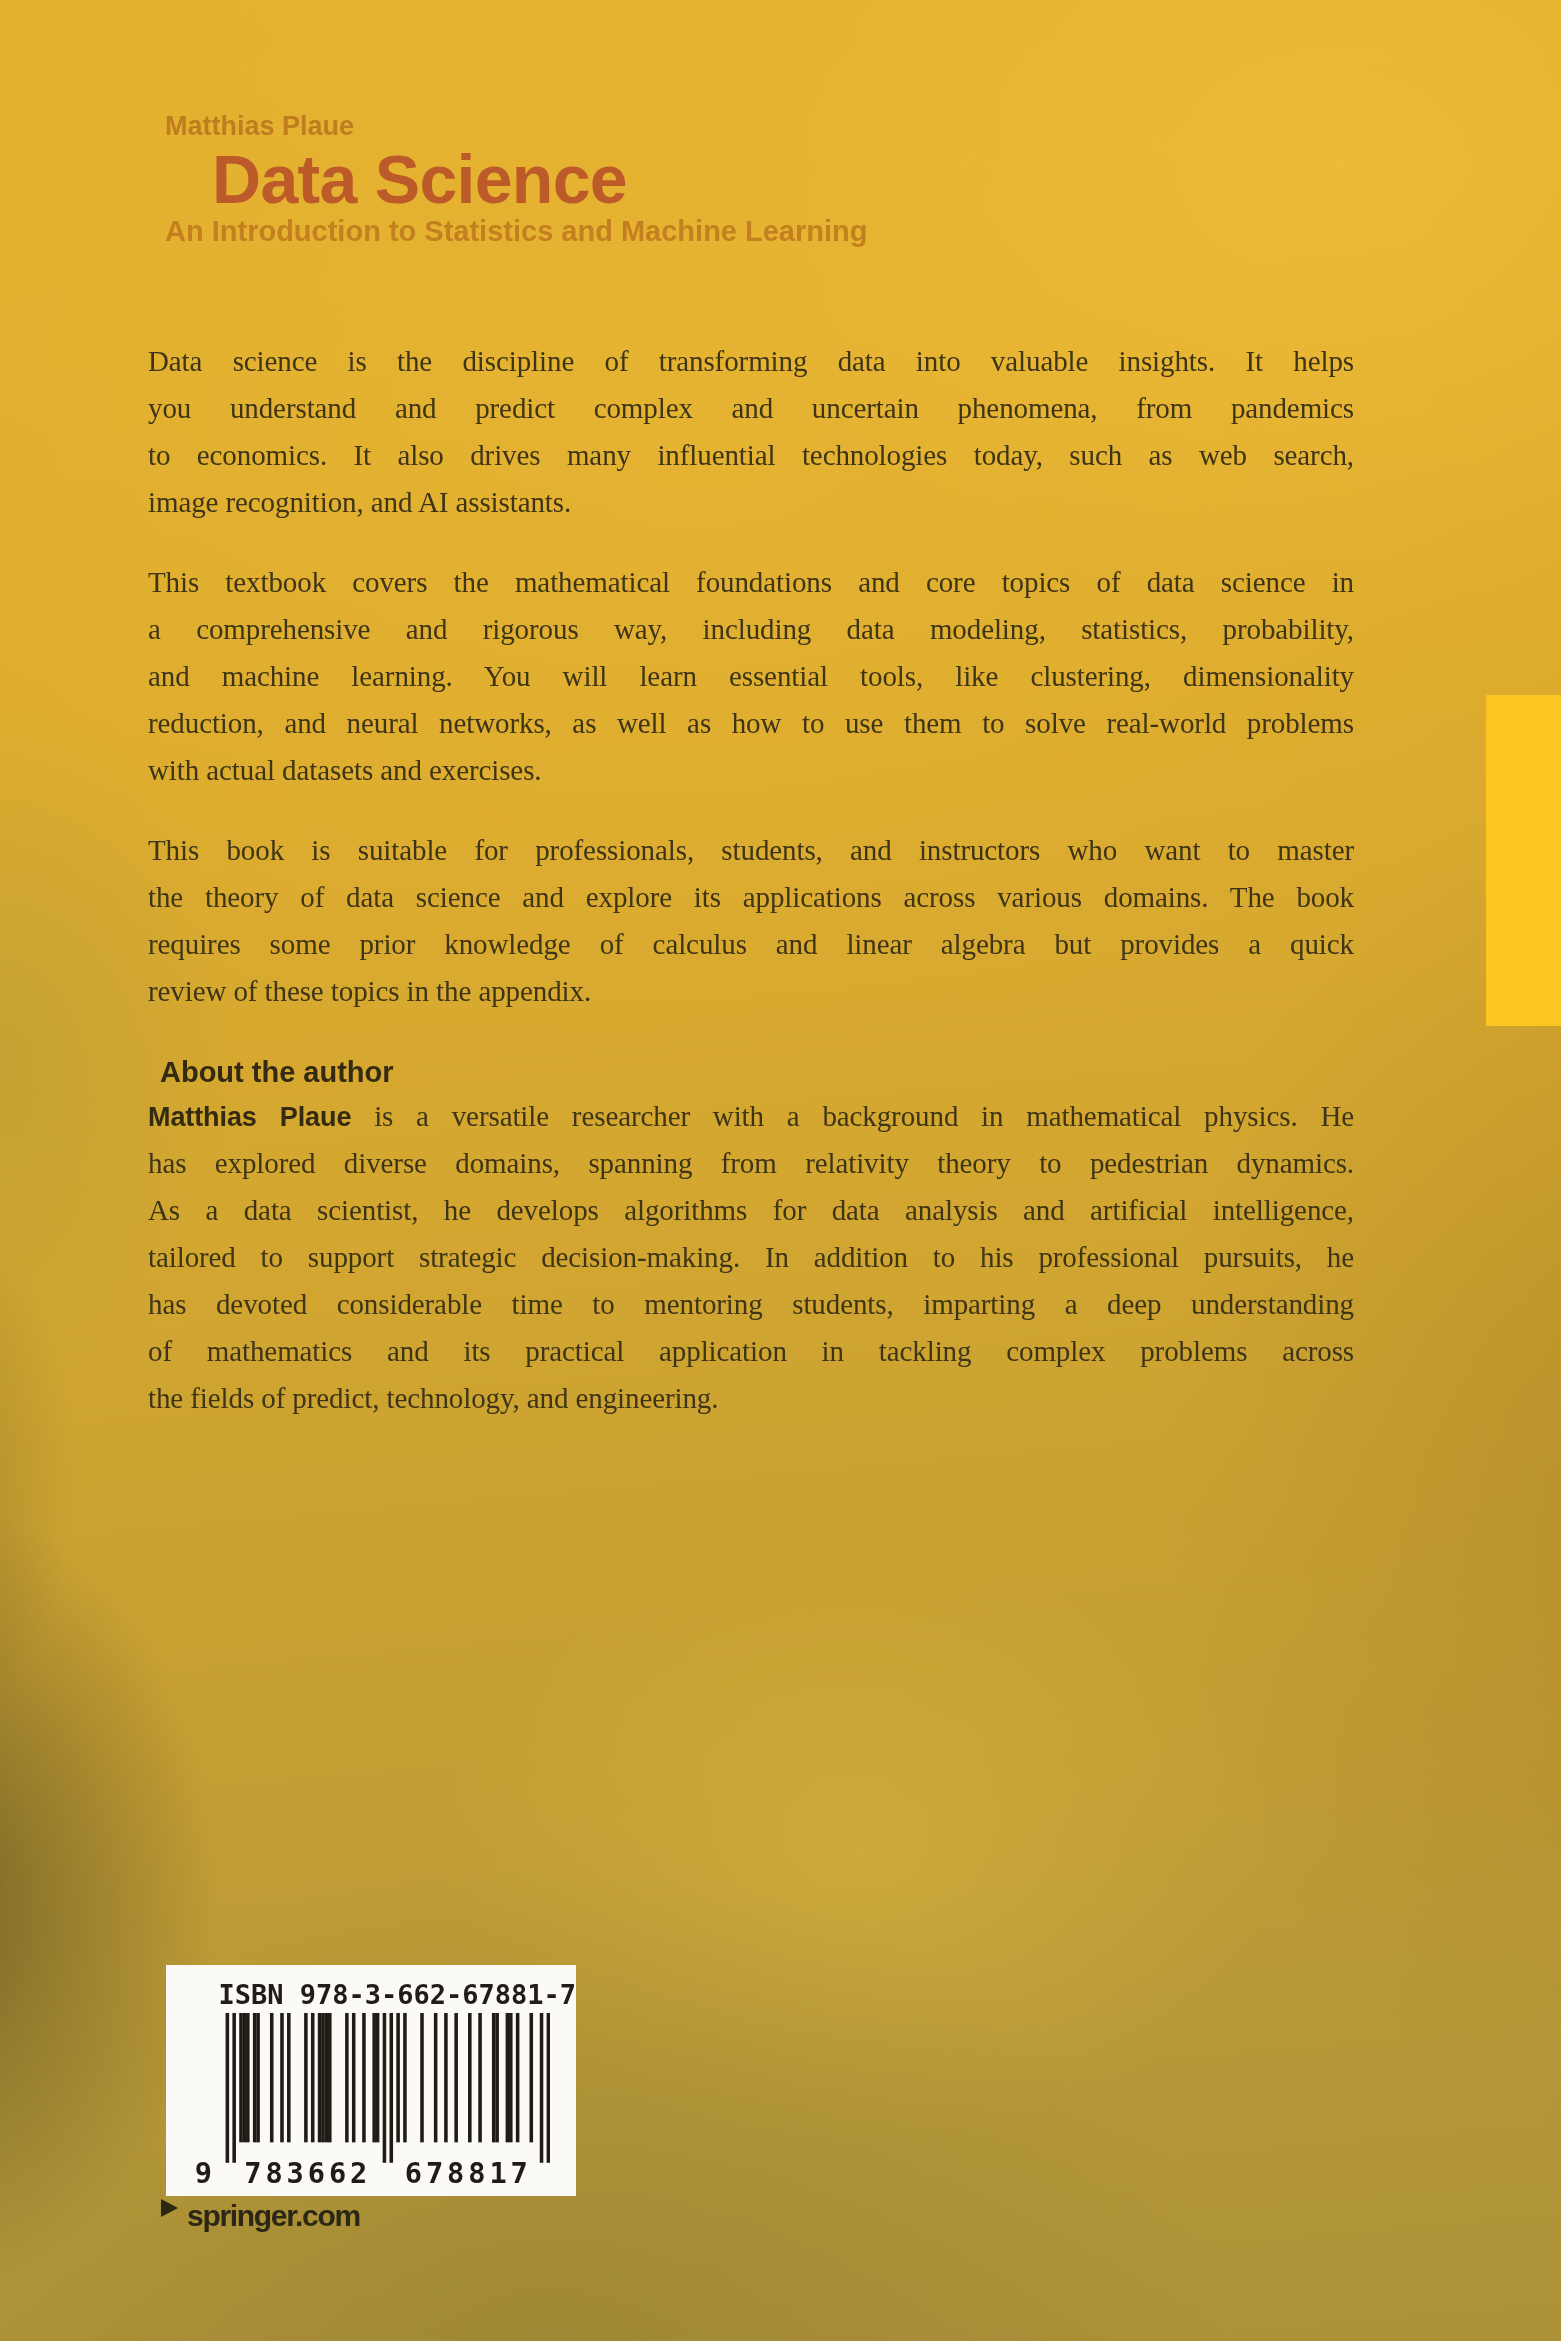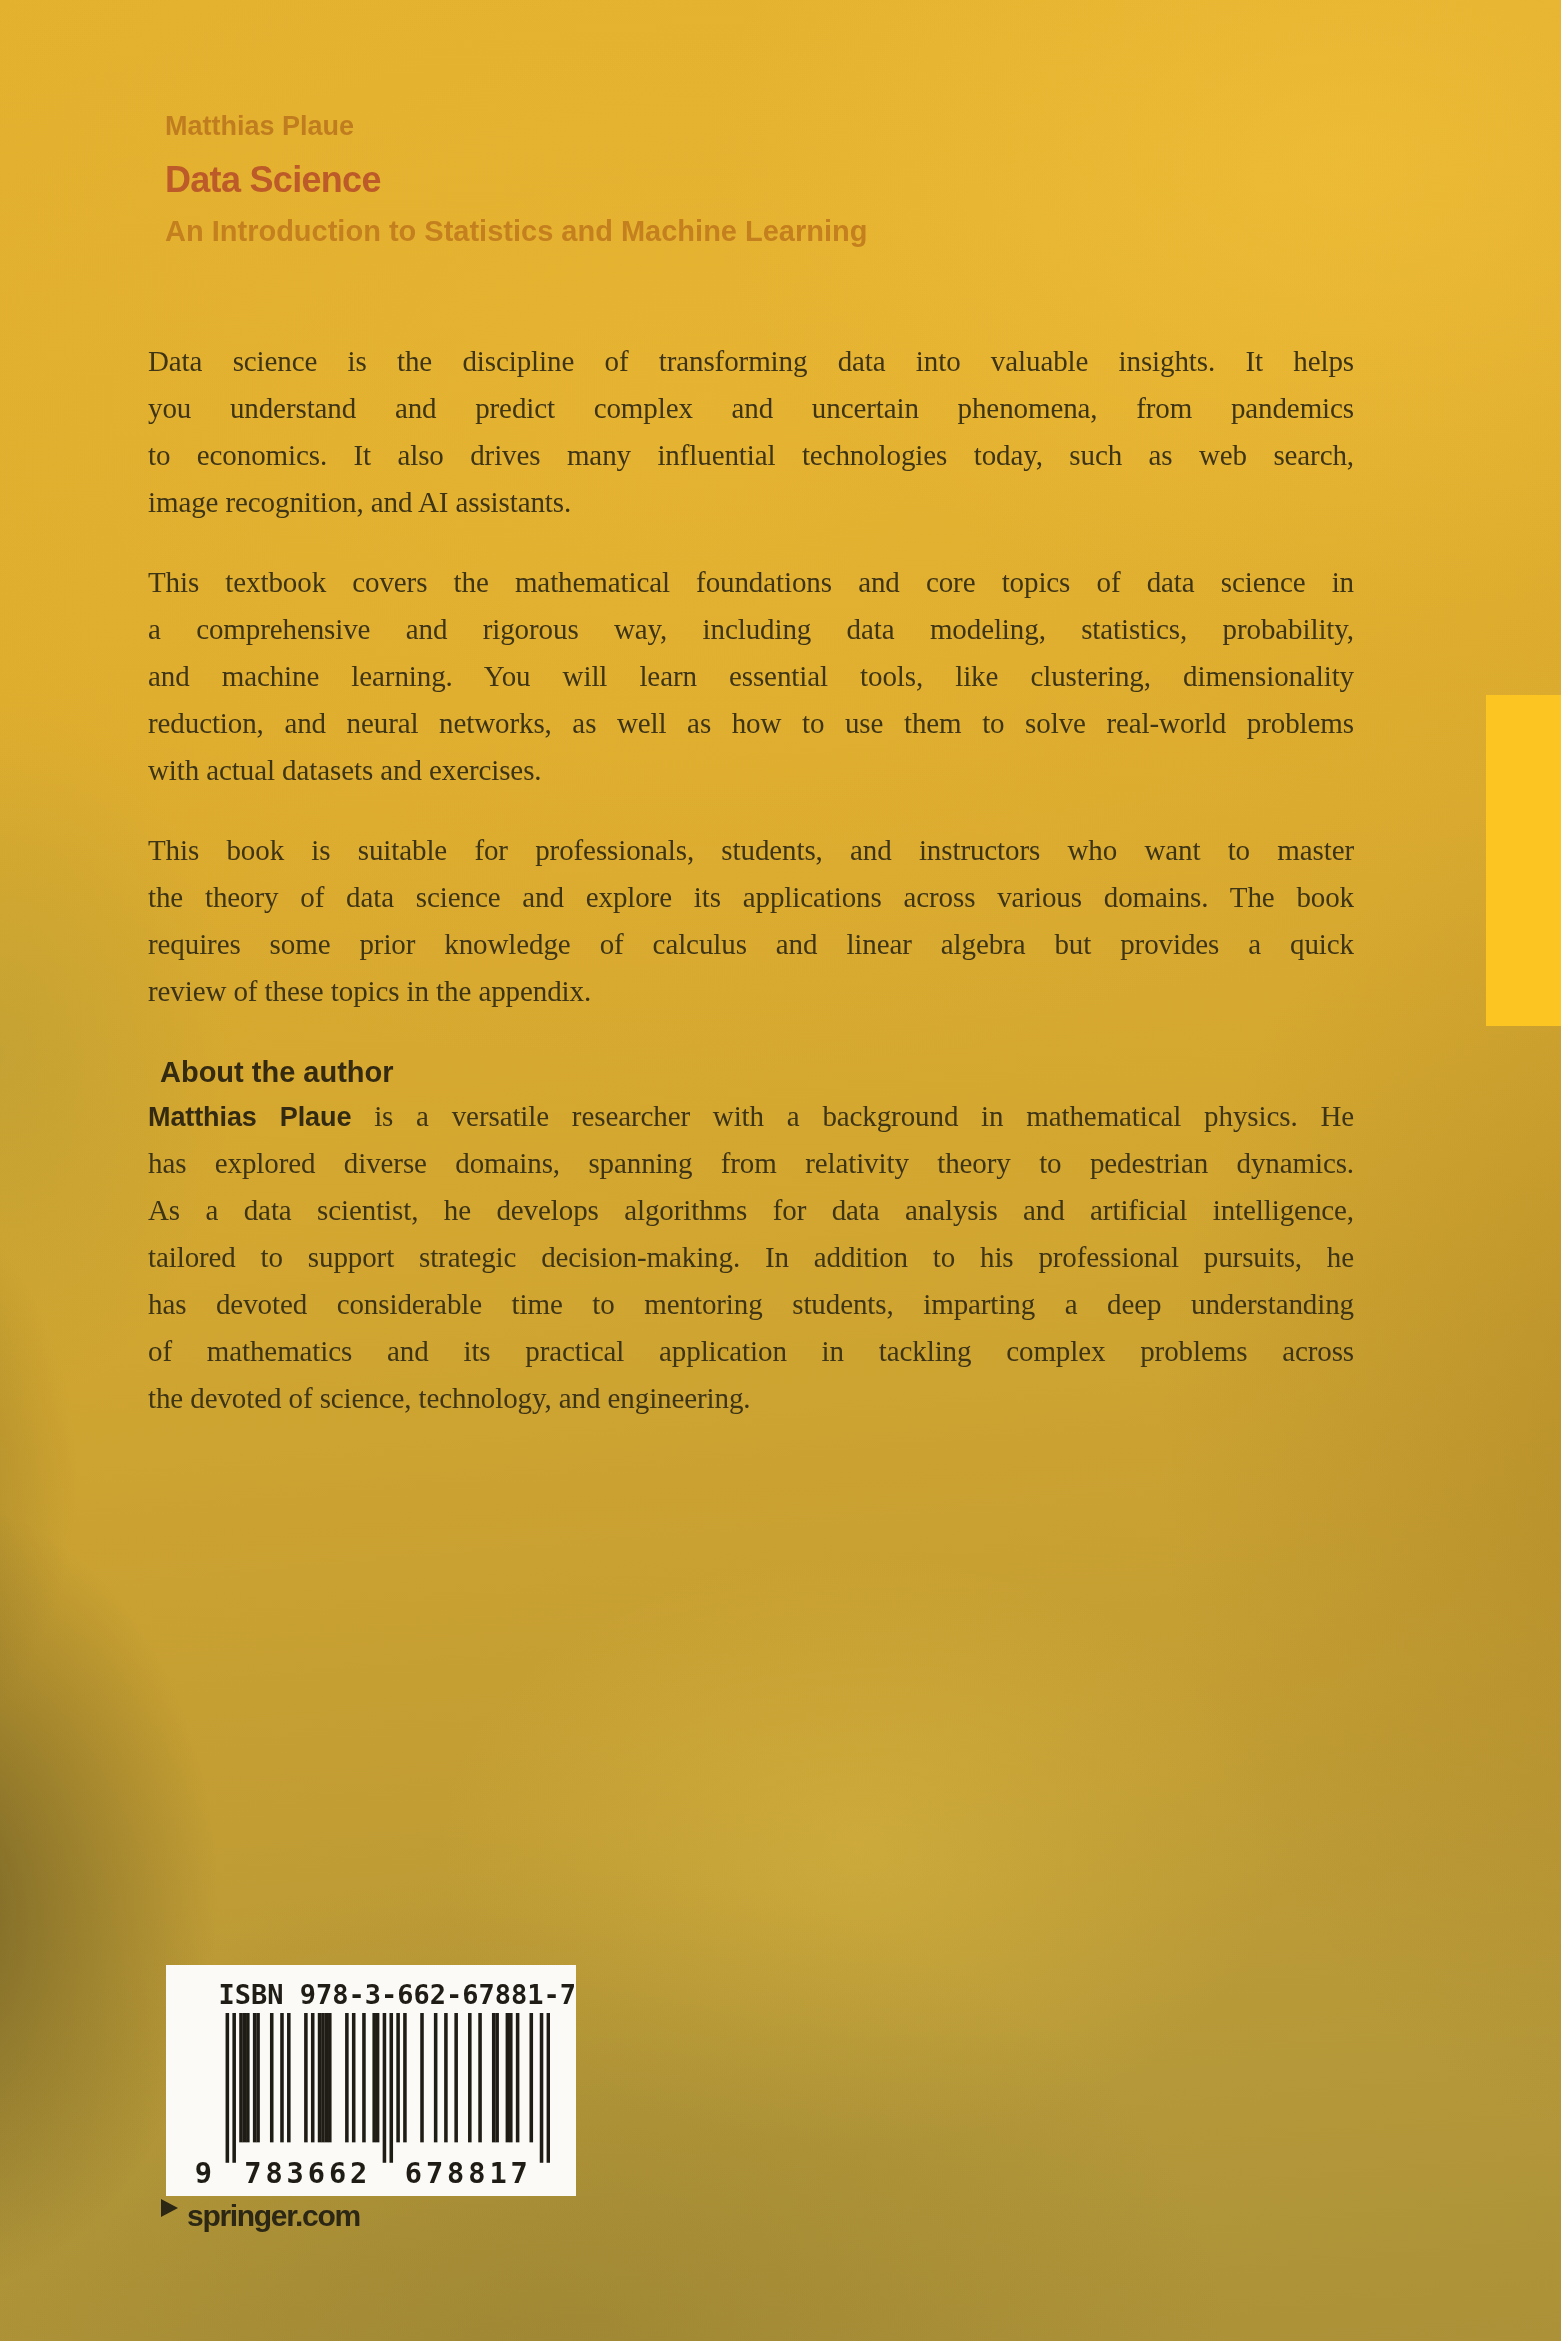--- a/index.html
+++ b/index.html
@@ -16,21 +16,21 @@
       radial-gradient(ellipse 976px 716px at 35% 101%, rgba(138,118,45,.42), rgba(138,118,45,0) 70%),
       radial-gradient(ellipse 813px 1074px at 108% 62%, rgba(152,113,30,.36), rgba(152,113,30,0) 65%),
       radial-gradient(ellipse 651px 456px at 55% 79%, rgba(236,201,72,.30), rgba(236,201,72,0) 65%),
       radial-gradient(ellipse 911px 651px at 86% 7%, rgba(249,199,61,.46), rgba(249,199,61,0) 70%),
       radial-gradient(ellipse 1301px 911px at 45% 17%, rgba(241,189,56,.36), rgba(241,189,56,0) 75%),
       linear-gradient(175deg,#e3b12e 0%,#ddac2e 30%,#d2a630 52%,#c49e33 72%,#b59839 88%,#ac9138 100%);
   }
   
   .title-block{position:absolute;left:165px;top:109px;width:1210px;font-family:"Liberation Sans",sans-serif;}
   .author-line{font-size:27px;font-weight:600;line-height:34px;color:#c07d20;}
-  .book-title{font-size:36px;font-weight:700;line-height:57px;margin-top:7.8px;letter-spacing:-0.7px;color:#bc5b29;}
+  .book-title{font-size:68px;font-weight:700;line-height:57px;margin-top:7.8px;letter-spacing:-0.7px;color:#bc5b29;margin-left:47px;}
   .book-subtitle{font-size:29px;font-weight:600;line-height:38px;margin-top:3.9px;color:#c4801f;}
   
   .copy{position:absolute;left:148px;top:338px;width:1206px;color:#3e3416;}
   .para{margin:0 0 33px 0;font-size:29px;letter-spacing:-0.1px;}
   .para:last-child{margin-bottom:0;}
   .line{height:47px;line-height:47px;overflow:hidden;text-align:justify;text-align-last:justify;}
   .line.last{text-align-last:left;}
   .line b{font-family:"Liberation Sans",sans-serif;font-weight:700;font-size:27px;color:#332a11;}
   .about-heading{font-family:"Liberation Sans",sans-serif;font-weight:700;font-size:29px;
     height:42px;line-height:42px;margin-top:36px;color:#332a11;margin-left:12px;}
@@ -82,21 +82,21 @@
         <div class="line last">review of these topics in the appendix.</div>
       </div>
     <div class="about-heading">About the author</div>
     <div class="para">
         <div class="line"><b>Matthias Plaue</b> is a versatile researcher with a background in mathematical physics. He</div>
         <div class="line">has explored diverse domains, spanning from relativity theory to pedestrian dynamics.</div>
         <div class="line">As a data scientist, he develops algorithms for data analysis and artificial intelligence,</div>
         <div class="line">tailored to support strategic decision-making. In addition to his professional pursuits, he</div>
         <div class="line">has devoted considerable time to mentoring students, imparting a deep understanding</div>
         <div class="line">of mathematics and its practical application in tackling complex problems across</div>
-        <div class="line last">the devoted of science, technology, and engineering.</div>
+        <div class="line last">the fields of predict, technology, and engineering.</div>
       </div>
   </div>
 
   <div class="corner-tab"></div>
 
   <div class="isbn-box">
     <div class="isbn-label">ISBN 978-3-662-67881-7</div>
     <div class="barcode-wrap">
         <svg xmlns="http://www.w3.org/2000/svg" viewBox="-11 0 106 52" preserveAspectRatio="none">
           <g fill="#1e1c14">

